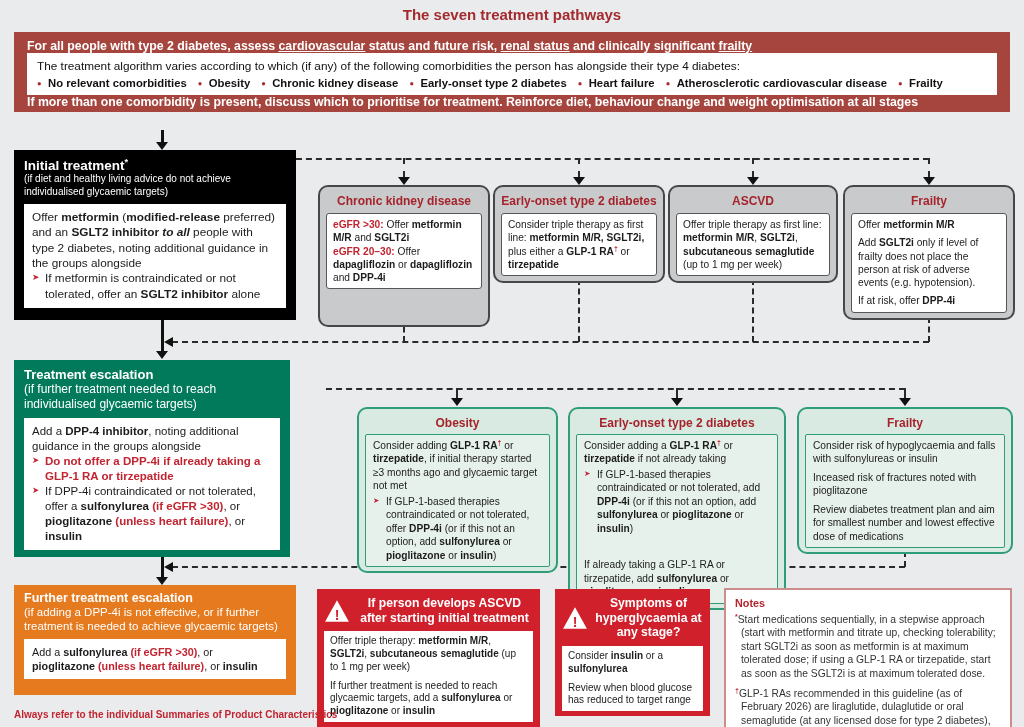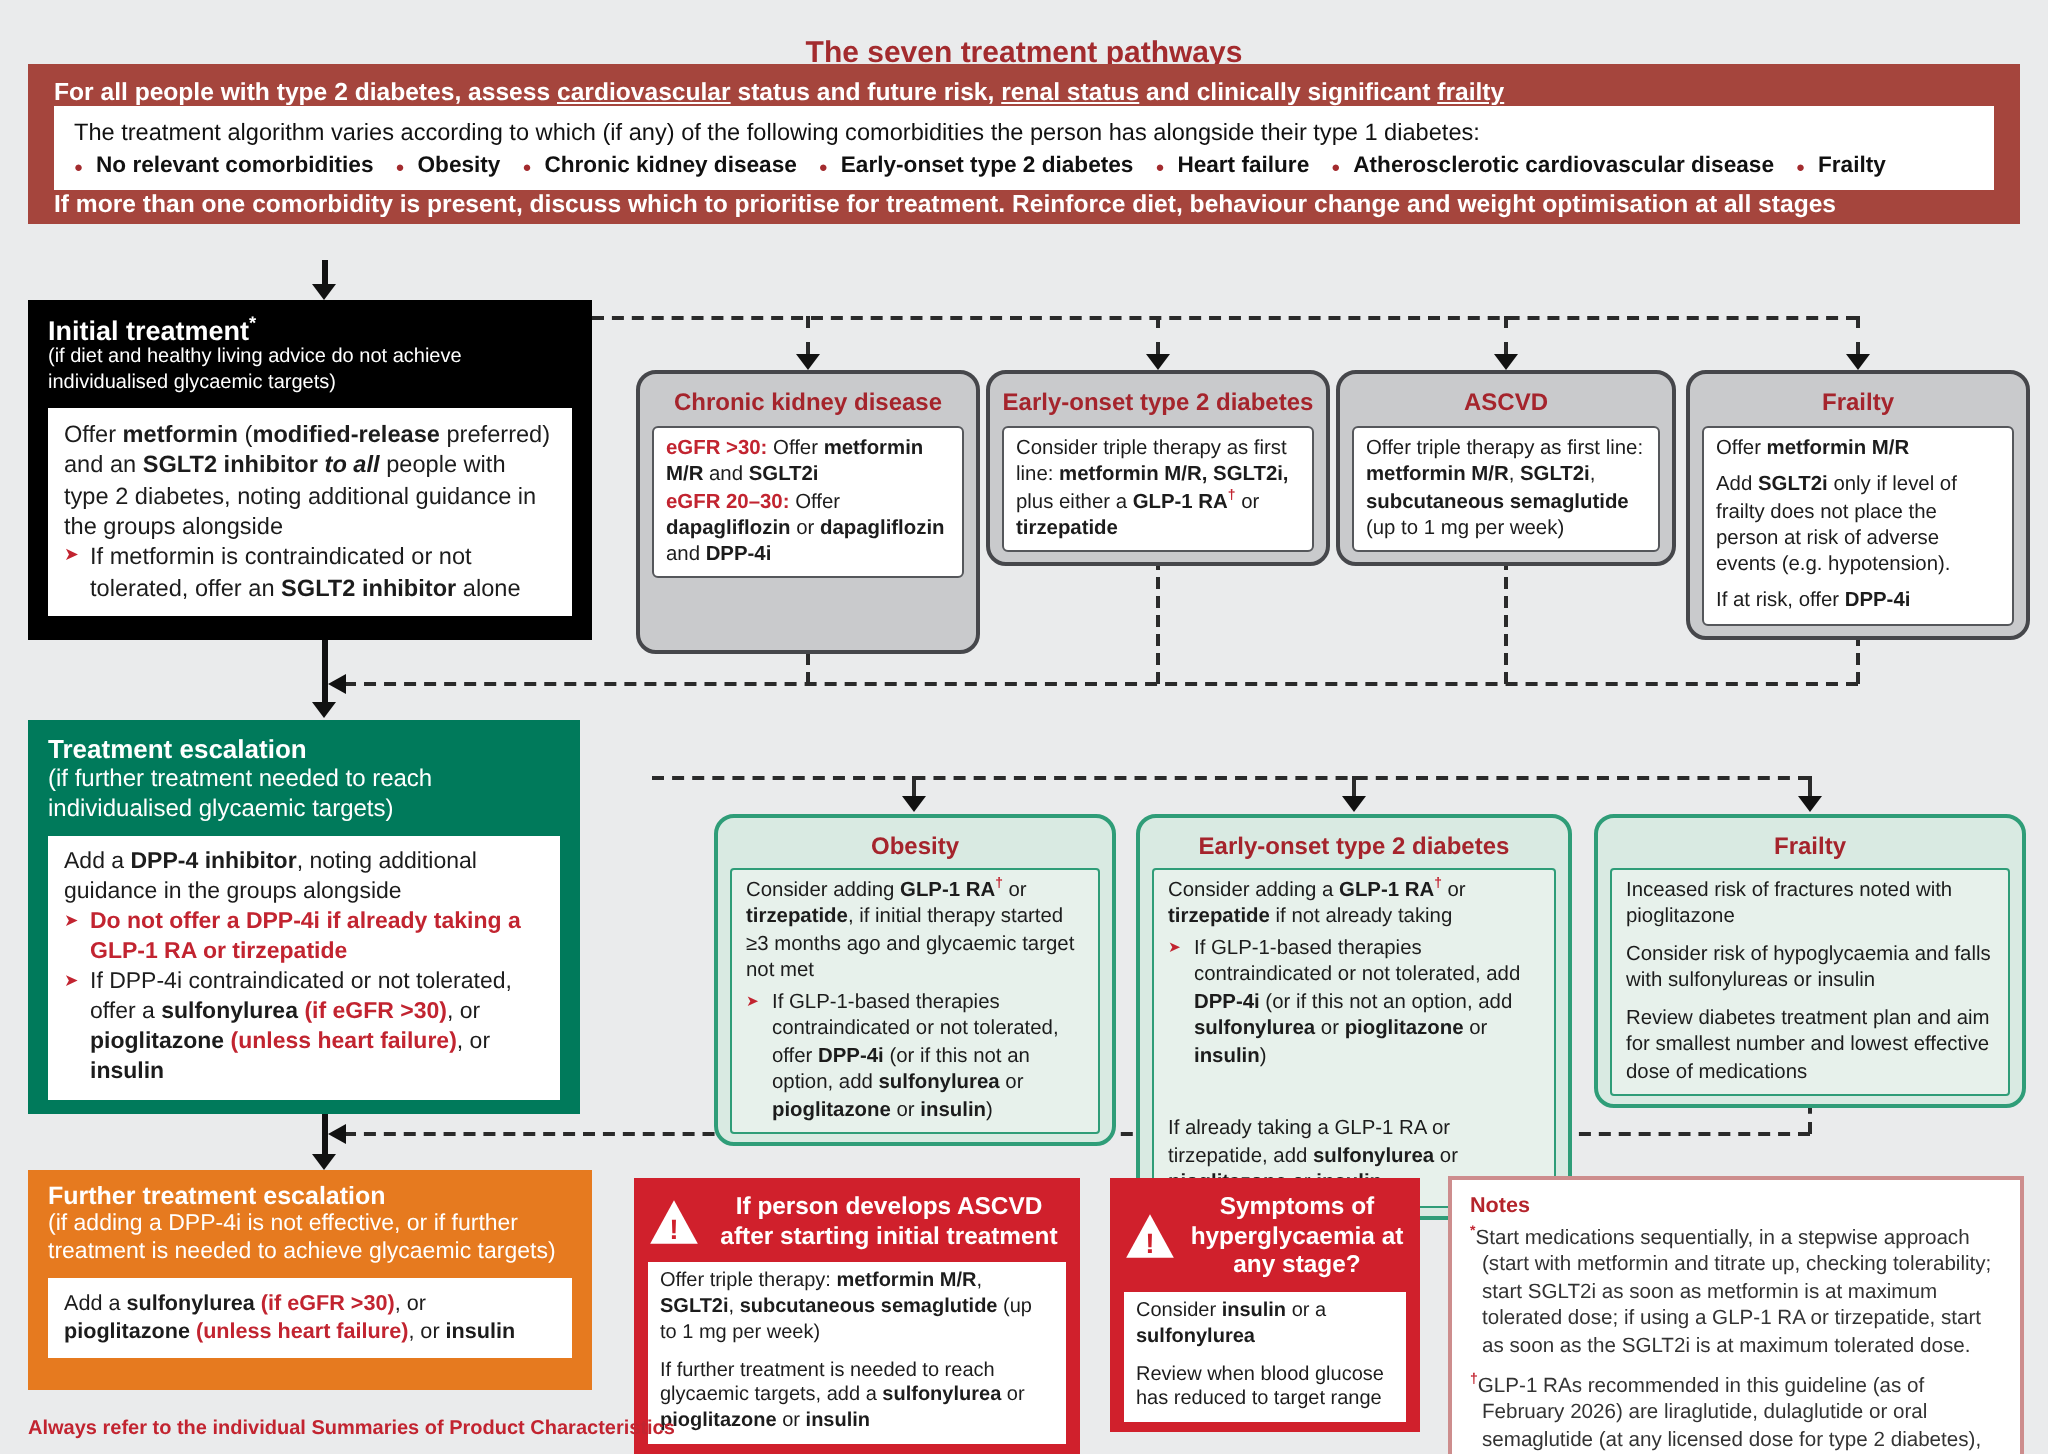--- a/index.html
+++ b/index.html
@@ -7,21 +7,21 @@
         font-family:"Liberation Sans",sans-serif;overflow:hidden;}
 
   
   .b{font-weight:700;}
   .i{font-style:italic;}
   .u{text-decoration:underline;}
   .r{color:#c22430;}
   .sup{vertical-align:super;font-size:0.68em;line-height:0;}
 
   
-  .diagram-title{position:absolute;top:18px;left:0;width:100%;text-align:center;
+  .diagram-title{position:absolute;top:6px;left:0;width:100%;text-align:center;
     font-size:15px;font-weight:700;color:#a32b2e;}
 
   
   .banner{position:absolute;left:14px;top:32px;width:996px;height:80px;box-sizing:border-box;
     background:#a5453d;color:#fff;padding:7px 13px;display:flex;flex-direction:column;
     justify-content:space-between;z-index:2;}
   .banner-line{font-weight:700;font-size:12.3px;}
   .banner-inner{background:#fff;color:#111;padding:4px 10px;}
   .comorb-intro{font-size:11.8px;margin:2px 0 4px;}
   .comorb-row{display:flex;gap:11px;font-weight:700;font-size:11.3px;margin:1px 0 2px;}
@@ -147,21 +147,21 @@
   <div class="ln dash-v" style="left:904px;top:480px;height:87px"></div>
   <div class="ln dash-h" style="left:172px;top:566px;width:733px"></div>
   <div class="ln ah-left" style="left:164px;top:562px"></div>
 
   <div class="ln solid-v" style="left:161px;top:556px;height:22px"></div>
   <div class="ln ah-down" style="left:156px;top:577px"></div>
 
   <div class="banner">
     <div class="banner-line"><span>For all people with type 2 diabetes, assess </span><span class="u">cardiovascular</span><span> status and future risk, </span><span class="u">renal status</span><span> and clinically significant </span><span class="u">frailty</span></div>
     <div class="banner-inner">
-      <div class="comorb-intro">The treatment algorithm varies according to which (if any) of the following comorbidities the person has alongside their type 1 diabetes:</div>
+      <div class="comorb-intro">The treatment algorithm varies according to which (if any) of the following comorbidities the person has alongside their type 4 diabetes:</div>
       <div class="comorb-row">
         <span class="comorb">No relevant comorbidities</span>
         <span class="comorb">Obesity</span>
         <span class="comorb">Chronic kidney disease</span>
         <span class="comorb">Early-onset type 2 diabetes</span>
         <span class="comorb">Heart failure</span>
         <span class="comorb">Atherosclerotic cardiovascular disease</span>
         <span class="comorb">Frailty</span>
       </div>
     </div>
@@ -231,22 +231,22 @@
     <div class="lginner">
       <p><span>Consider adding a </span><span class="b">GLP-1 RA</span><span class="b r sup">†</span><span> or </span><span class="b">tirzepatide</span><span> if not already taking</span></p>
       <p class="bul" style="margin-top:2px"><span>If GLP-1-based therapies contraindicated or not tolerated, add </span><span class="b">DPP-4i</span><span> (or if this not an option, add </span><span class="b">sulfonylurea</span><span> or </span><span class="b">pioglitazone</span><span> or </span><span class="b">insulin</span><span>)</span></p>
       <p style="margin-top:23px"><span>If already taking a GLP-1 RA or tirzepatide, add </span><span class="b">sulfonylurea</span><span> or </span><span class="b">pioglitazone</span><span> or </span><span class="b">insulin</span></p>
     </div>
   </div>
 
   <div class="lgbox" style="left:797px;top:407px;width:216px;min-height:139px">
     <div class="lgtitle">Frailty</div>
     <div class="lginner">
+      <p class="sp"><span>Consider risk of hypoglycaemia and falls with sulfonylureas or insulin</span></p>
       <p class="sp"><span>Inceased risk of fractures noted with pioglitazone</span></p>
-      <p class="sp"><span>Consider risk of hypoglycaemia and falls with sulfonylureas or insulin</span></p>
       <p><span>Review diabetes treatment plan and aim for smallest number and lowest effective dose of medications</span></p>
     </div>
   </div>
 
   <div class="orangebox">
     <div class="hd-title">Further treatment escalation</div>
     <div class="hd-sub">(if adding a DPP-4i is not effective, or if further treatment is needed to achieve glycaemic targets)</div>
     <div class="whiteinner">
       <p><span>Add a </span><span class="b">sulfonylurea</span><span> </span><span class="b r">(if eGFR &gt;30)</span><span>, or </span><span class="b">pioglitazone</span><span> </span><span class="b r">(unless heart failure)</span><span>, or </span><span class="b">insulin</span></p>
     </div>

